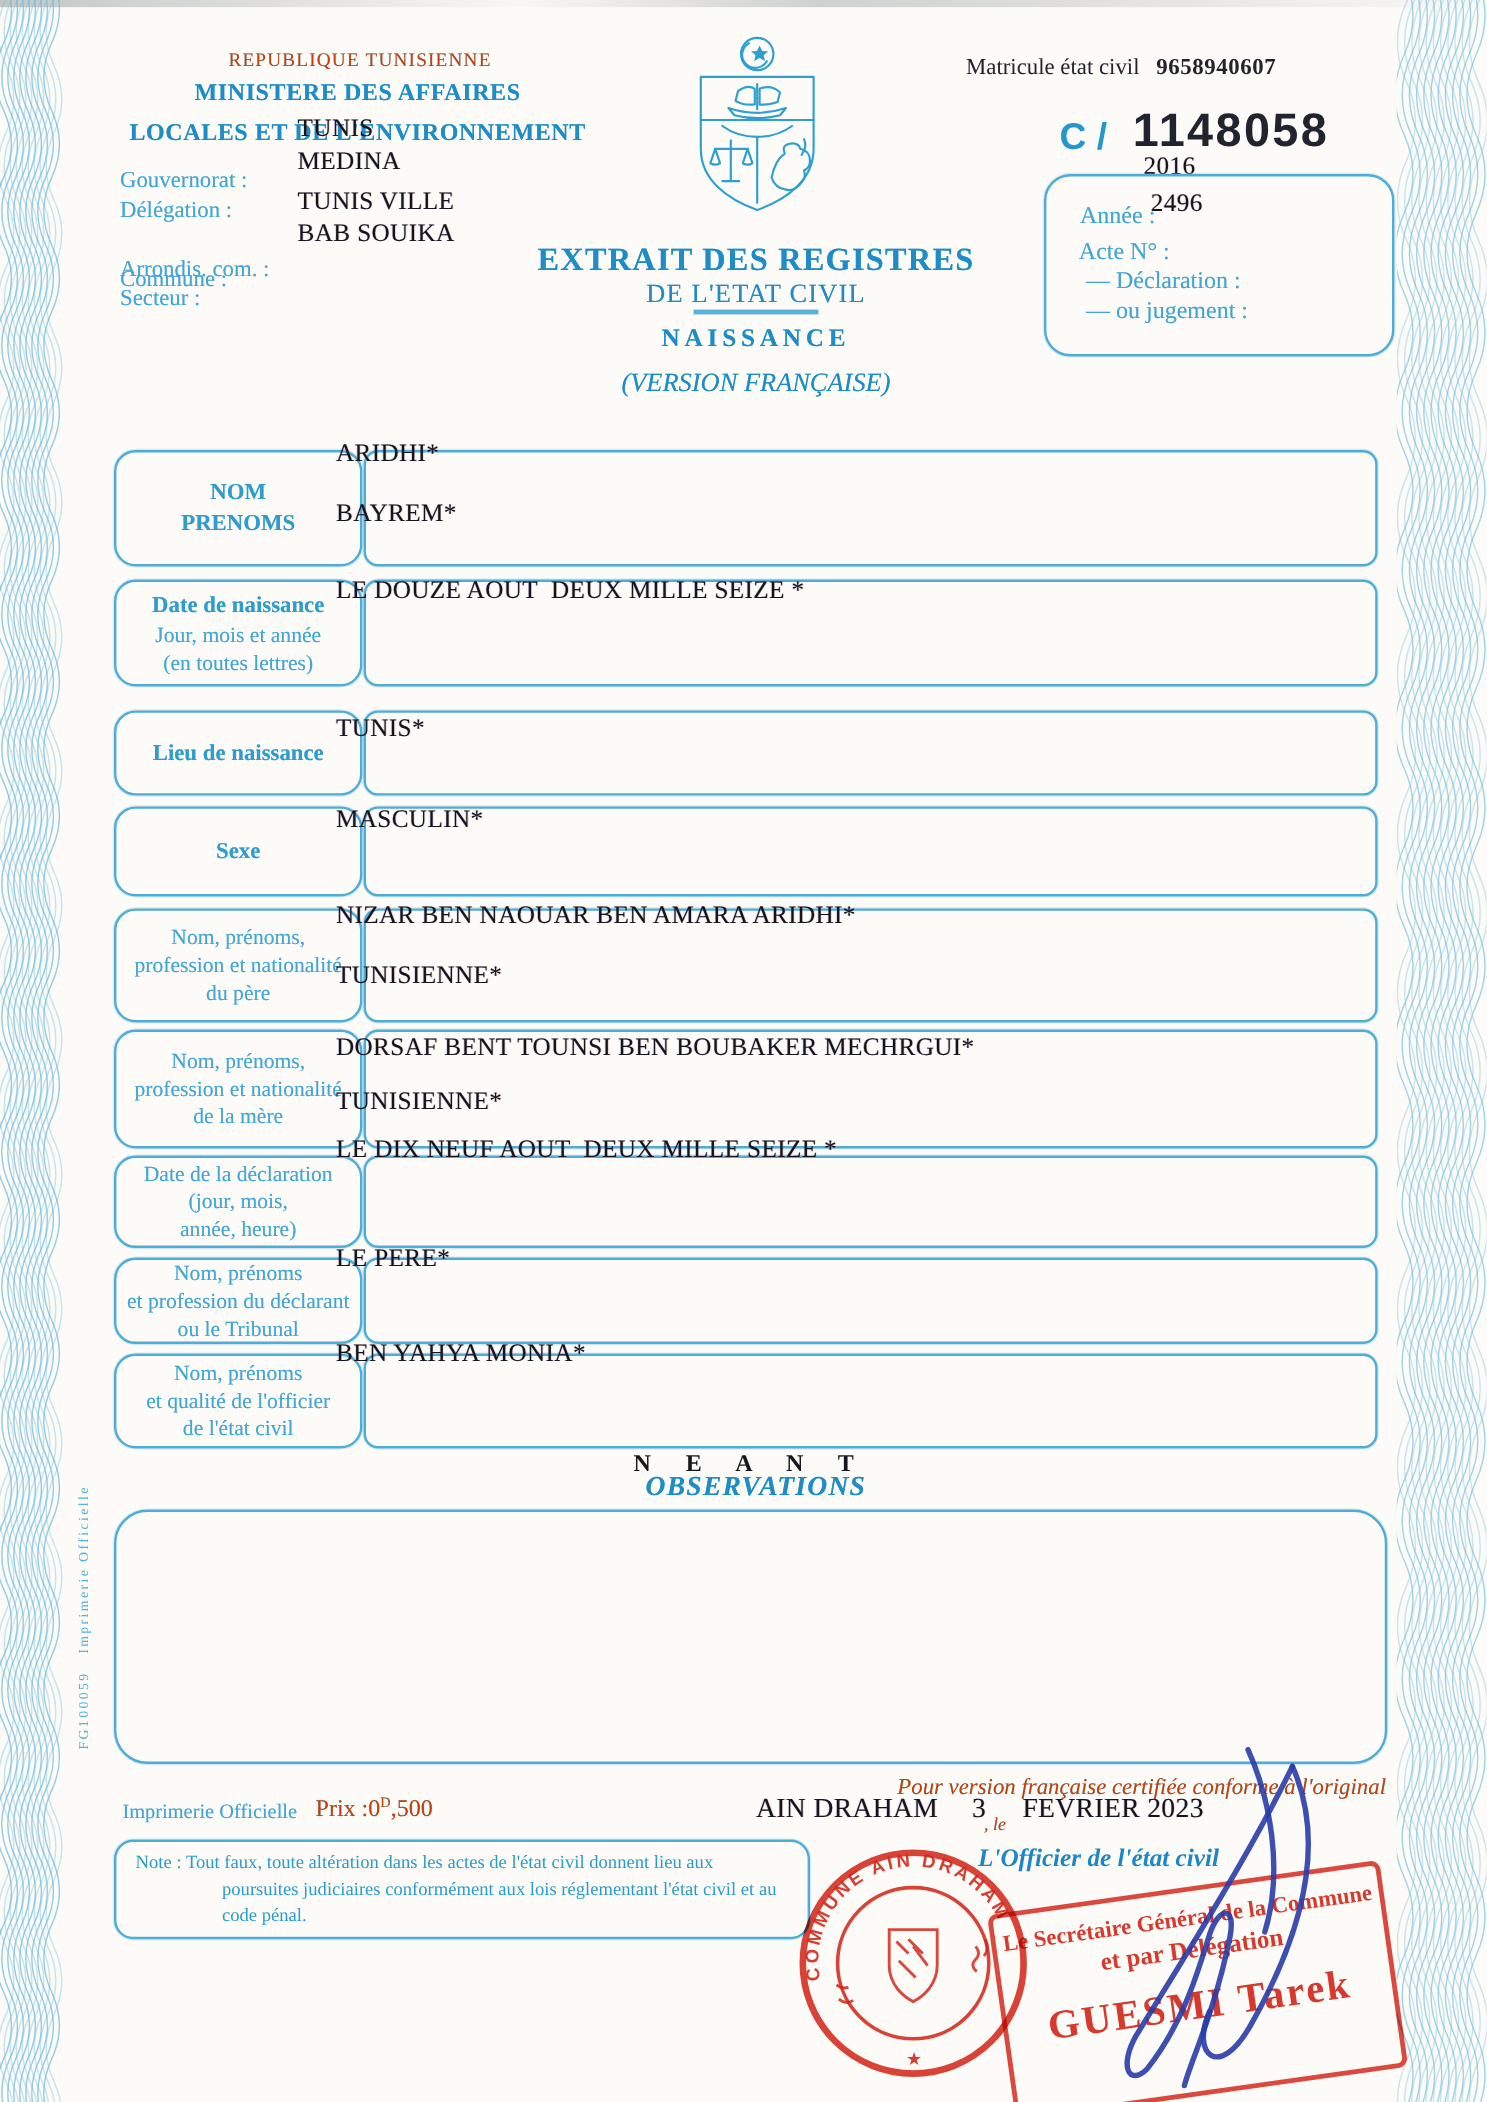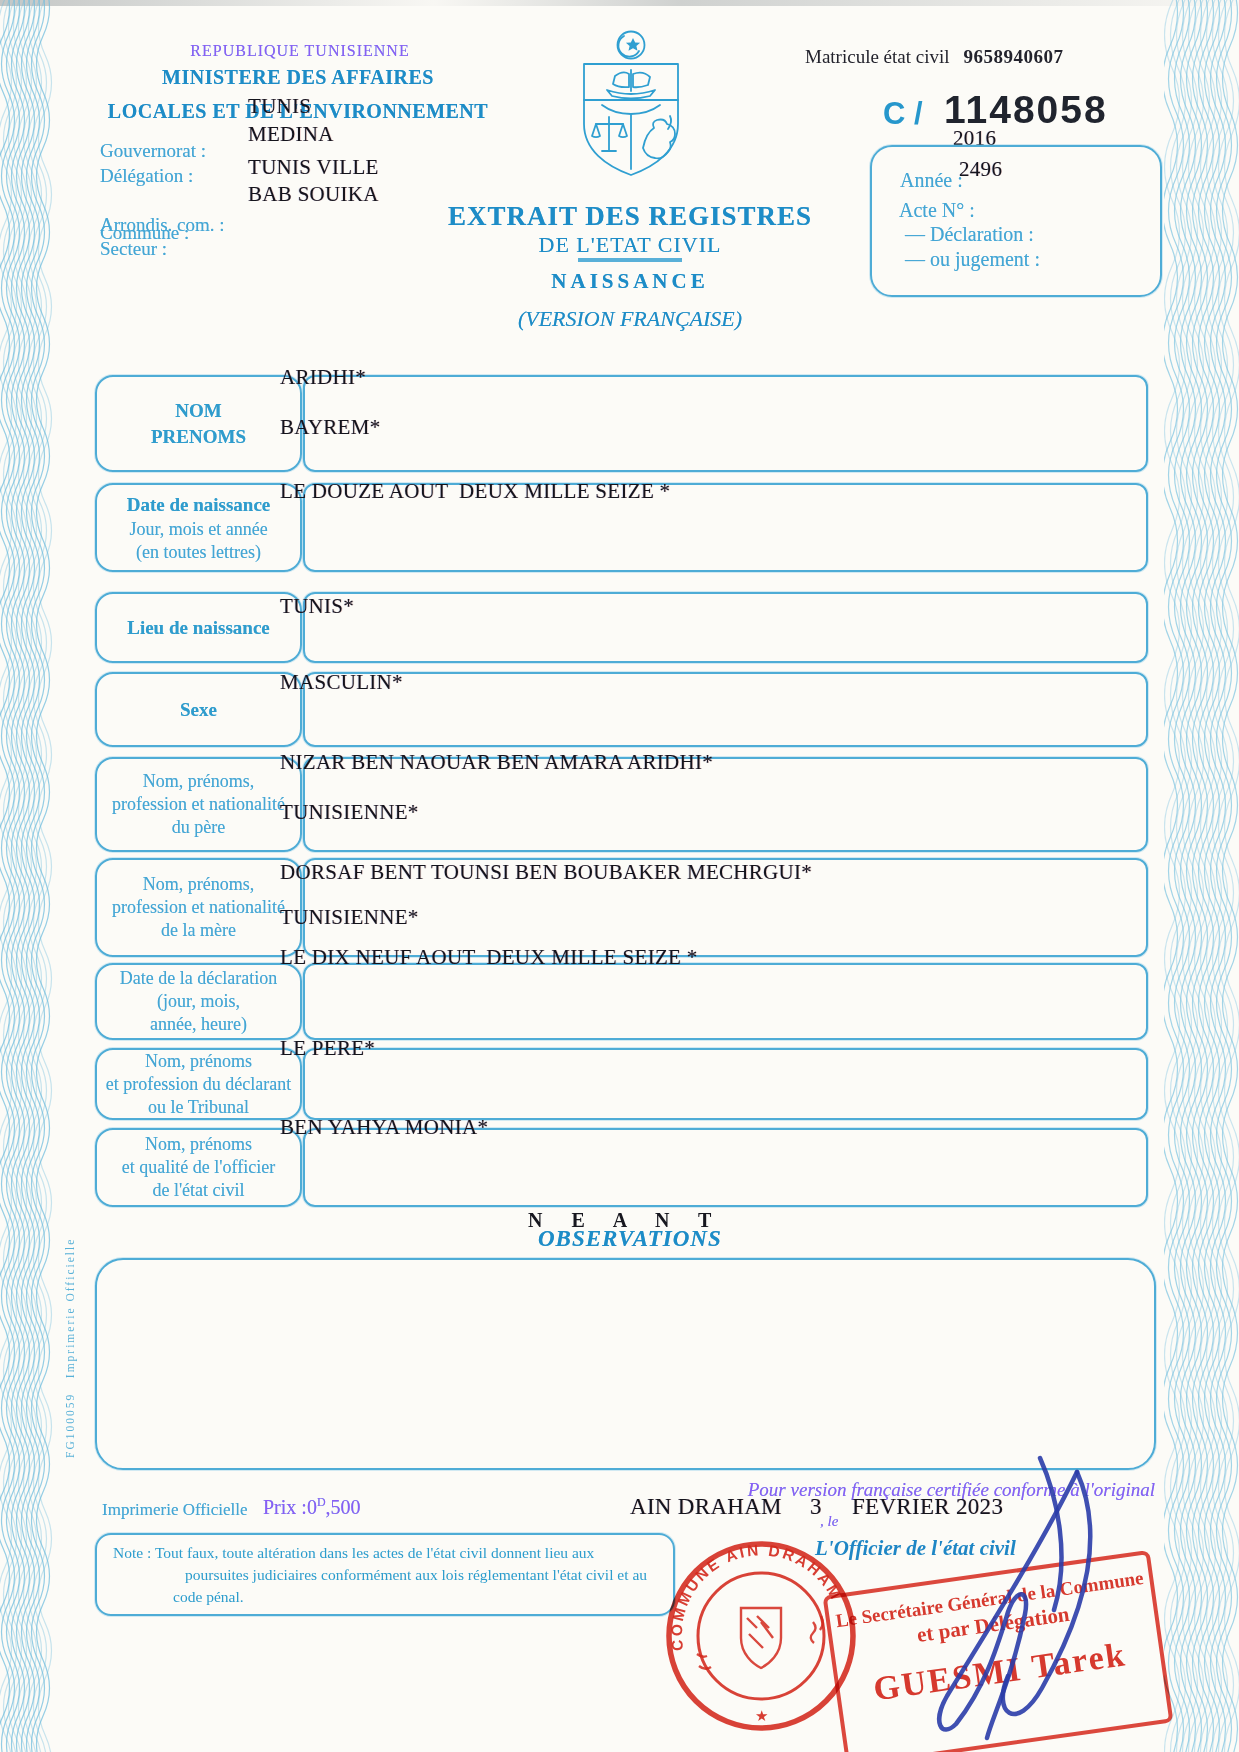--- a/index.html
+++ b/index.html
@@ -1,20 +1,20 @@
 <!DOCTYPE html>
 <html><head>
 <meta charset="utf-8">
 <style>
   html,body{margin:0;padding:0;background:#fbfaf6;}
   #page{position:relative;width:1239px;height:1752px;background:#fcfbf7;overflow:hidden;
         font-family:"Liberation Serif", serif;}
   .abs{position:absolute;}
   
-  .blue{color:#8b5cf6;text-shadow:0 0 .4px rgba(43,156,205,.6);}
+  .blue{color:#c2410c;text-shadow:0 0 .4px rgba(43,156,205,.6);}
   .blue-d{color:#1d8cc7;text-shadow:0 0 .4px rgba(29,140,199,.6);}
   .blue-l{color:#44a6d5;text-shadow:0 0 .4px rgba(68,166,213,.55);}
   
   .typed{font-family:"Liberation Serif", serif;color:#14141c;font-size:21px;white-space:pre;
          letter-spacing:.3px;
          text-shadow:.6px 0 0 rgba(175,45,45,.22), -.6px 0 0 rgba(45,60,175,.22);}
   
   .row{position:absolute;left:95px;width:1053px;}
   .cell{position:absolute;top:0;bottom:0;border:2.5px solid rgba(47,158,208,.85);
         box-shadow:0 0 0 1px rgba(130,200,232,.35);background:transparent;}
@@ -256,21 +256,21 @@
   </div>
 
   <div class="abs typed" style="left:630px;top:1494px;font-size:23px;">AIN DRAHAM</div>
   <div class="abs typed" style="left:810px;top:1494px;font-size:23px;">3</div>
   <div class="abs it blue" style="left:820px;top:1513px;font-size:15px;">, le</div>
   <div class="abs typed" style="left:852px;top:1494px;font-size:23px;">FEVRIER 2023</div>
 
   <div class="note-box">
     <div class="note-line" style="left:16px;top:9px">Note : Tout faux, toute altération dans les actes de l'état civil donnent lieu aux</div>
     <div class="note-line" style="left:88px;top:31px">poursuites judiciaires conformément aux lois réglementant l'état civil et au</div>
-    <div class="note-line" style="left:76px;top:53px">code pénal.</div>
+    <div class="note-line" style="left:88px;top:53px">code pénal.</div>
   </div>
 
   <div class="abs bd it" style="left:815px;top:1536px;font-size:21px;color:#1e86c5;z-index:2;">L'Officier de l'état civil</div>
 
   <svg class="abs" style="left:663px;top:1538px;mix-blend-mode:multiply;z-index:5" width="196" height="196" viewBox="0 0 196 196">
     <g stroke="rgba(214,41,29,.88)" fill="none" stroke-width="5.5">
       <circle cx="98" cy="98" r="92"></circle>
       <circle cx="98" cy="98" r="63" stroke-width="3"></circle>
     </g>
     <path id="rs-arc" d="M22 118 A79 79 0 1 1 174 118" fill="none"></path>

